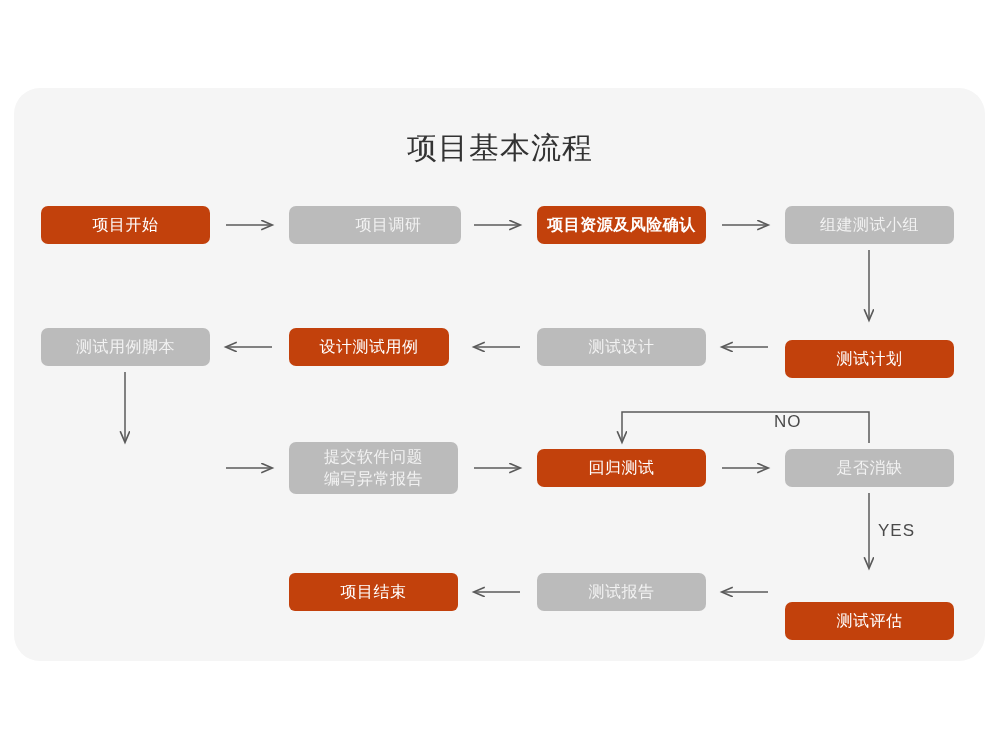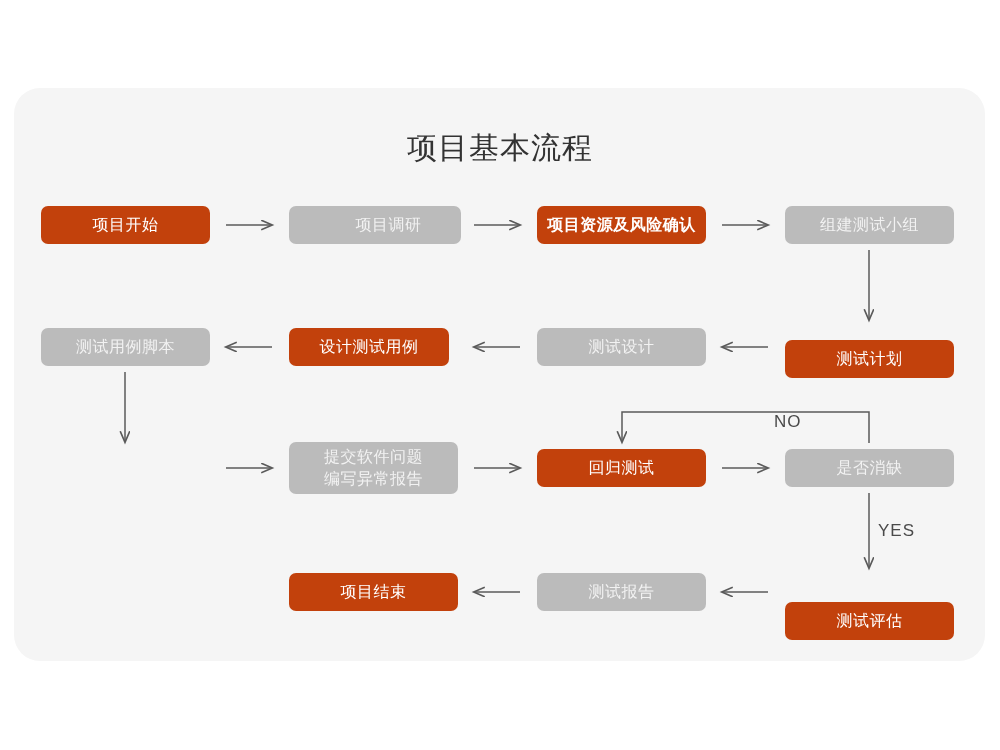--- a/index.html
+++ b/index.html
@@ -136,17 +136,17 @@
   <div class="node gray" style="left:41px;  top:328px; width:169px; height:38px;">测试用例脚本</div>
   <div class="node purple" style="left:289px; top:328px; width:160px; height:38px;">设计测试用例</div>
   <div class="node gray" style="left:537px; top:328px; width:169px; height:38px;">测试设计</div>
   <div class="node purple" style="left:785px; top:340px; width:169px; height:38px;">测试计划</div>
 
   <div class="node gray" style="left:289px; top:442px; width:169px; height:52px;">提交软件问题
 编写异常报告</div>
   <div class="node purple" style="left:537px; top:449px; width:169px; height:38px;">回归测试</div>
   <div class="node gray" style="left:785px; top:449px; width:169px; height:38px;">是否消缺</div>
 
-  <div class="node purple" style="left:289px; top:573px; width:169px; height:38px;">项目结束</div>
+  <div class="node purple" style="left:289px; top:573px; width:169px; height:38px;border-radius:6px;">项目结束</div>
   <div class="node gray" style="left:537px; top:573px; width:169px; height:38px;">测试报告</div>
   <div class="node purple" style="left:785px; top:602px; width:169px; height:38px;">测试评估</div>
 
 </div>
 
 </body></html>

